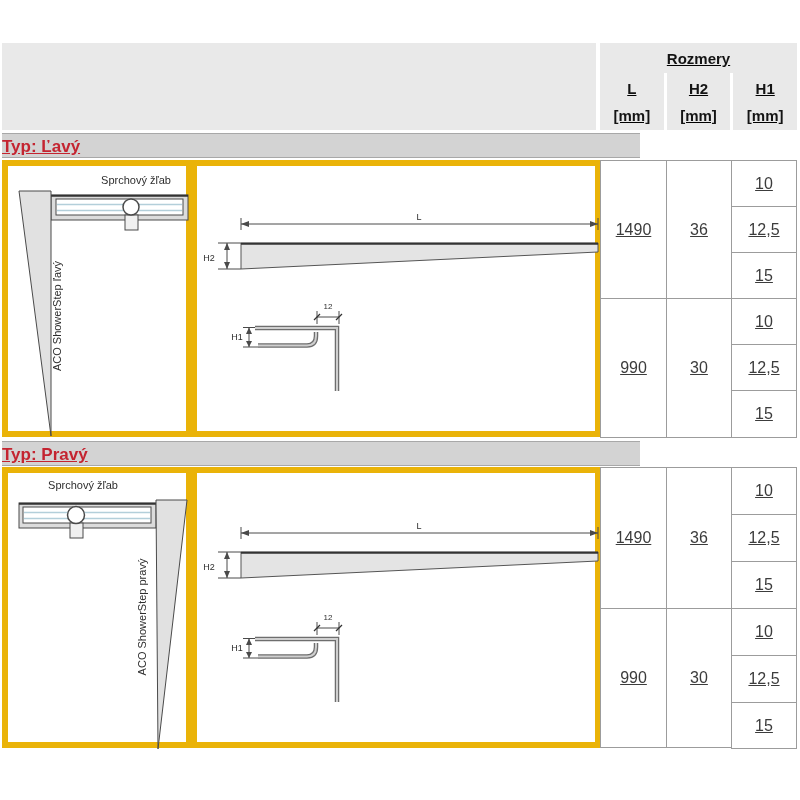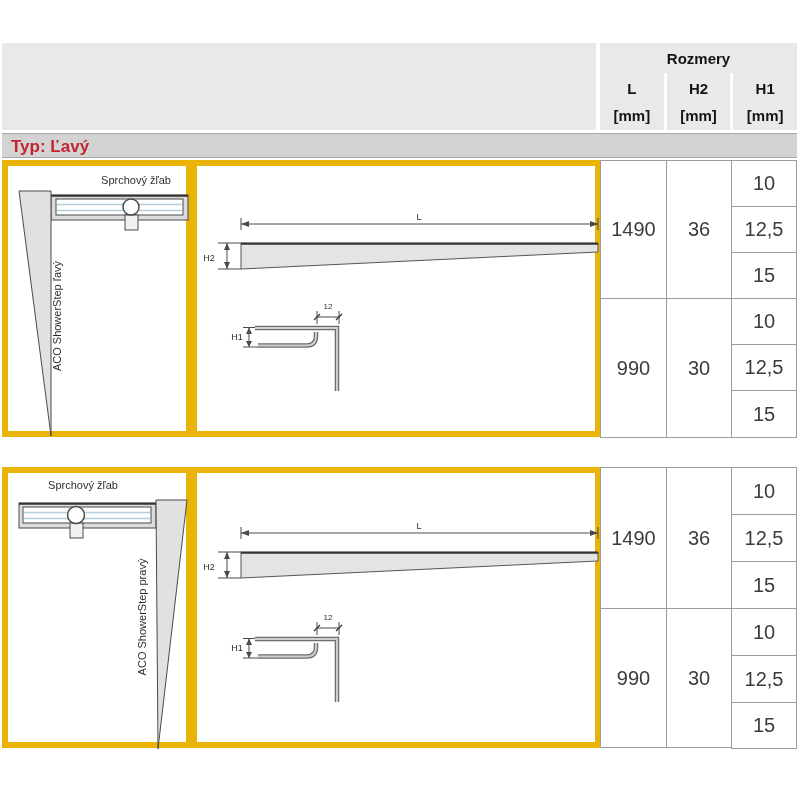--- a/index.html
+++ b/index.html
@@ -1,39 +1,39 @@
 <!DOCTYPE html>
 <html><head>
 <meta charset="utf-8">
 <style>
   html,body{margin:0;padding:0;background:#fff;}
   #page{position:relative;width:800px;height:800px;background:#fff;overflow:hidden;
         font-family:"Liberation Sans",sans-serif;}
-  .abs{position:absolute;}
+  .abs{position:absolute;text-decoration:underline;}
 
   
   .hdr-block{background:#e9e9e9;}
   .hdr-right{left:600px;top:43px;width:197px;height:87px;background:#fff;}
   .hdr-title{height:30px;line-height:32px;text-align:center;background:#e9e9e9;
              font-weight:bold;font-size:15px;color:#141414;}
   .hdr-cols{display:flex;height:57px;margin-top:0;}
   .hdr-col{flex:1;background:#e9e9e9;text-align:center;font-weight:bold;font-size:15px;
            color:#141414;padding-top:2px;line-height:27px;}
   .hdr-gap{width:3px;background:#fff;}
 
   
-  .banner{left:2px;width:795px;height:25px;background:#d3d3d3;
+  .banner{left:2px;width:638px;height:25px;background:#d3d3d3;
           border-top:1px solid #a8a8a8;border-bottom:1px solid #a8a8a8;
-          line-height:25px;padding-left:9px;box-sizing:border-box;
+          line-height:25px;box-sizing:border-box;
           font-weight:bold;font-size:17px;color:#c42430;}
 
   
   .cell{background:#fff;border:6px solid #eab308;box-sizing:border-box;}
   .vcell{display:flex;align-items:center;justify-content:center;
-         font-size:20px;color:#3c3c3c;background:#fff;border:1px solid #9c9c9c;box-sizing:border-box;}
+         font-size:16px;color:#3c3c3c;background:#fff;border:1px solid #9c9c9c;box-sizing:border-box;}
 
   svg{display:block;}
   svg text{font-family:"Liberation Sans",sans-serif;fill:#2e2e2e;}
 </style>
 </head>
 <body>
 
 <div id="page">
 
   <div class="abs hdr-block" style="left:2px;top:43px;width:594px;height:87px;"></div>
@@ -122,20 +122,21 @@
   <div class="abs vcell" style="left:666px;top:160px;width:66px;height:139px;">36</div>
   <div class="abs vcell" style="left:731px;top:160px;width:66px;height:47px;">10</div>
   <div class="abs vcell" style="left:731px;top:206px;width:66px;height:47px;">12,5</div>
   <div class="abs vcell" style="left:731px;top:252px;width:66px;height:47px;">15</div>
   <div class="abs vcell" style="left:600px;top:298px;width:67px;height:140px;">990</div>
   <div class="abs vcell" style="left:666px;top:298px;width:66px;height:140px;">30</div>
   <div class="abs vcell" style="left:731px;top:298px;width:66px;height:47px;">10</div>
   <div class="abs vcell" style="left:731px;top:344px;width:66px;height:47px;">12,5</div>
   <div class="abs vcell" style="left:731px;top:390px;width:66px;height:48px;">15</div>
 
+  <div class="abs banner" style="top:441px;">Typ: Pravý</div>
 
   <div class="abs cell" style="left:2px;top:467px;width:190px;height:281px;">
     <svg width="188" height="279" viewBox="0 0 188 279">
 
       <rect x="11" y="30" width="137" height="25" fill="#dcdcdc" stroke="#4a4a4a" stroke-width="1"></rect>
       <line x1="11" y1="30.8" x2="148" y2="30.8" stroke="#333" stroke-width="2"></line>
       <rect x="15" y="34" width="128" height="16" fill="#ffffff" stroke="#4a4a4a" stroke-width="1"></rect>
       <line x1="16" y1="39.5" x2="142" y2="39.5" stroke="#b3cfda" stroke-width="1.5"></line>
       <line x1="16" y1="45.5" x2="142" y2="45.5" stroke="#b3cfda" stroke-width="1.5"></line>
       <rect x="62" y="50" width="13" height="15" fill="#f0f0f0" stroke="#4a4a4a" stroke-width="1"></rect>

